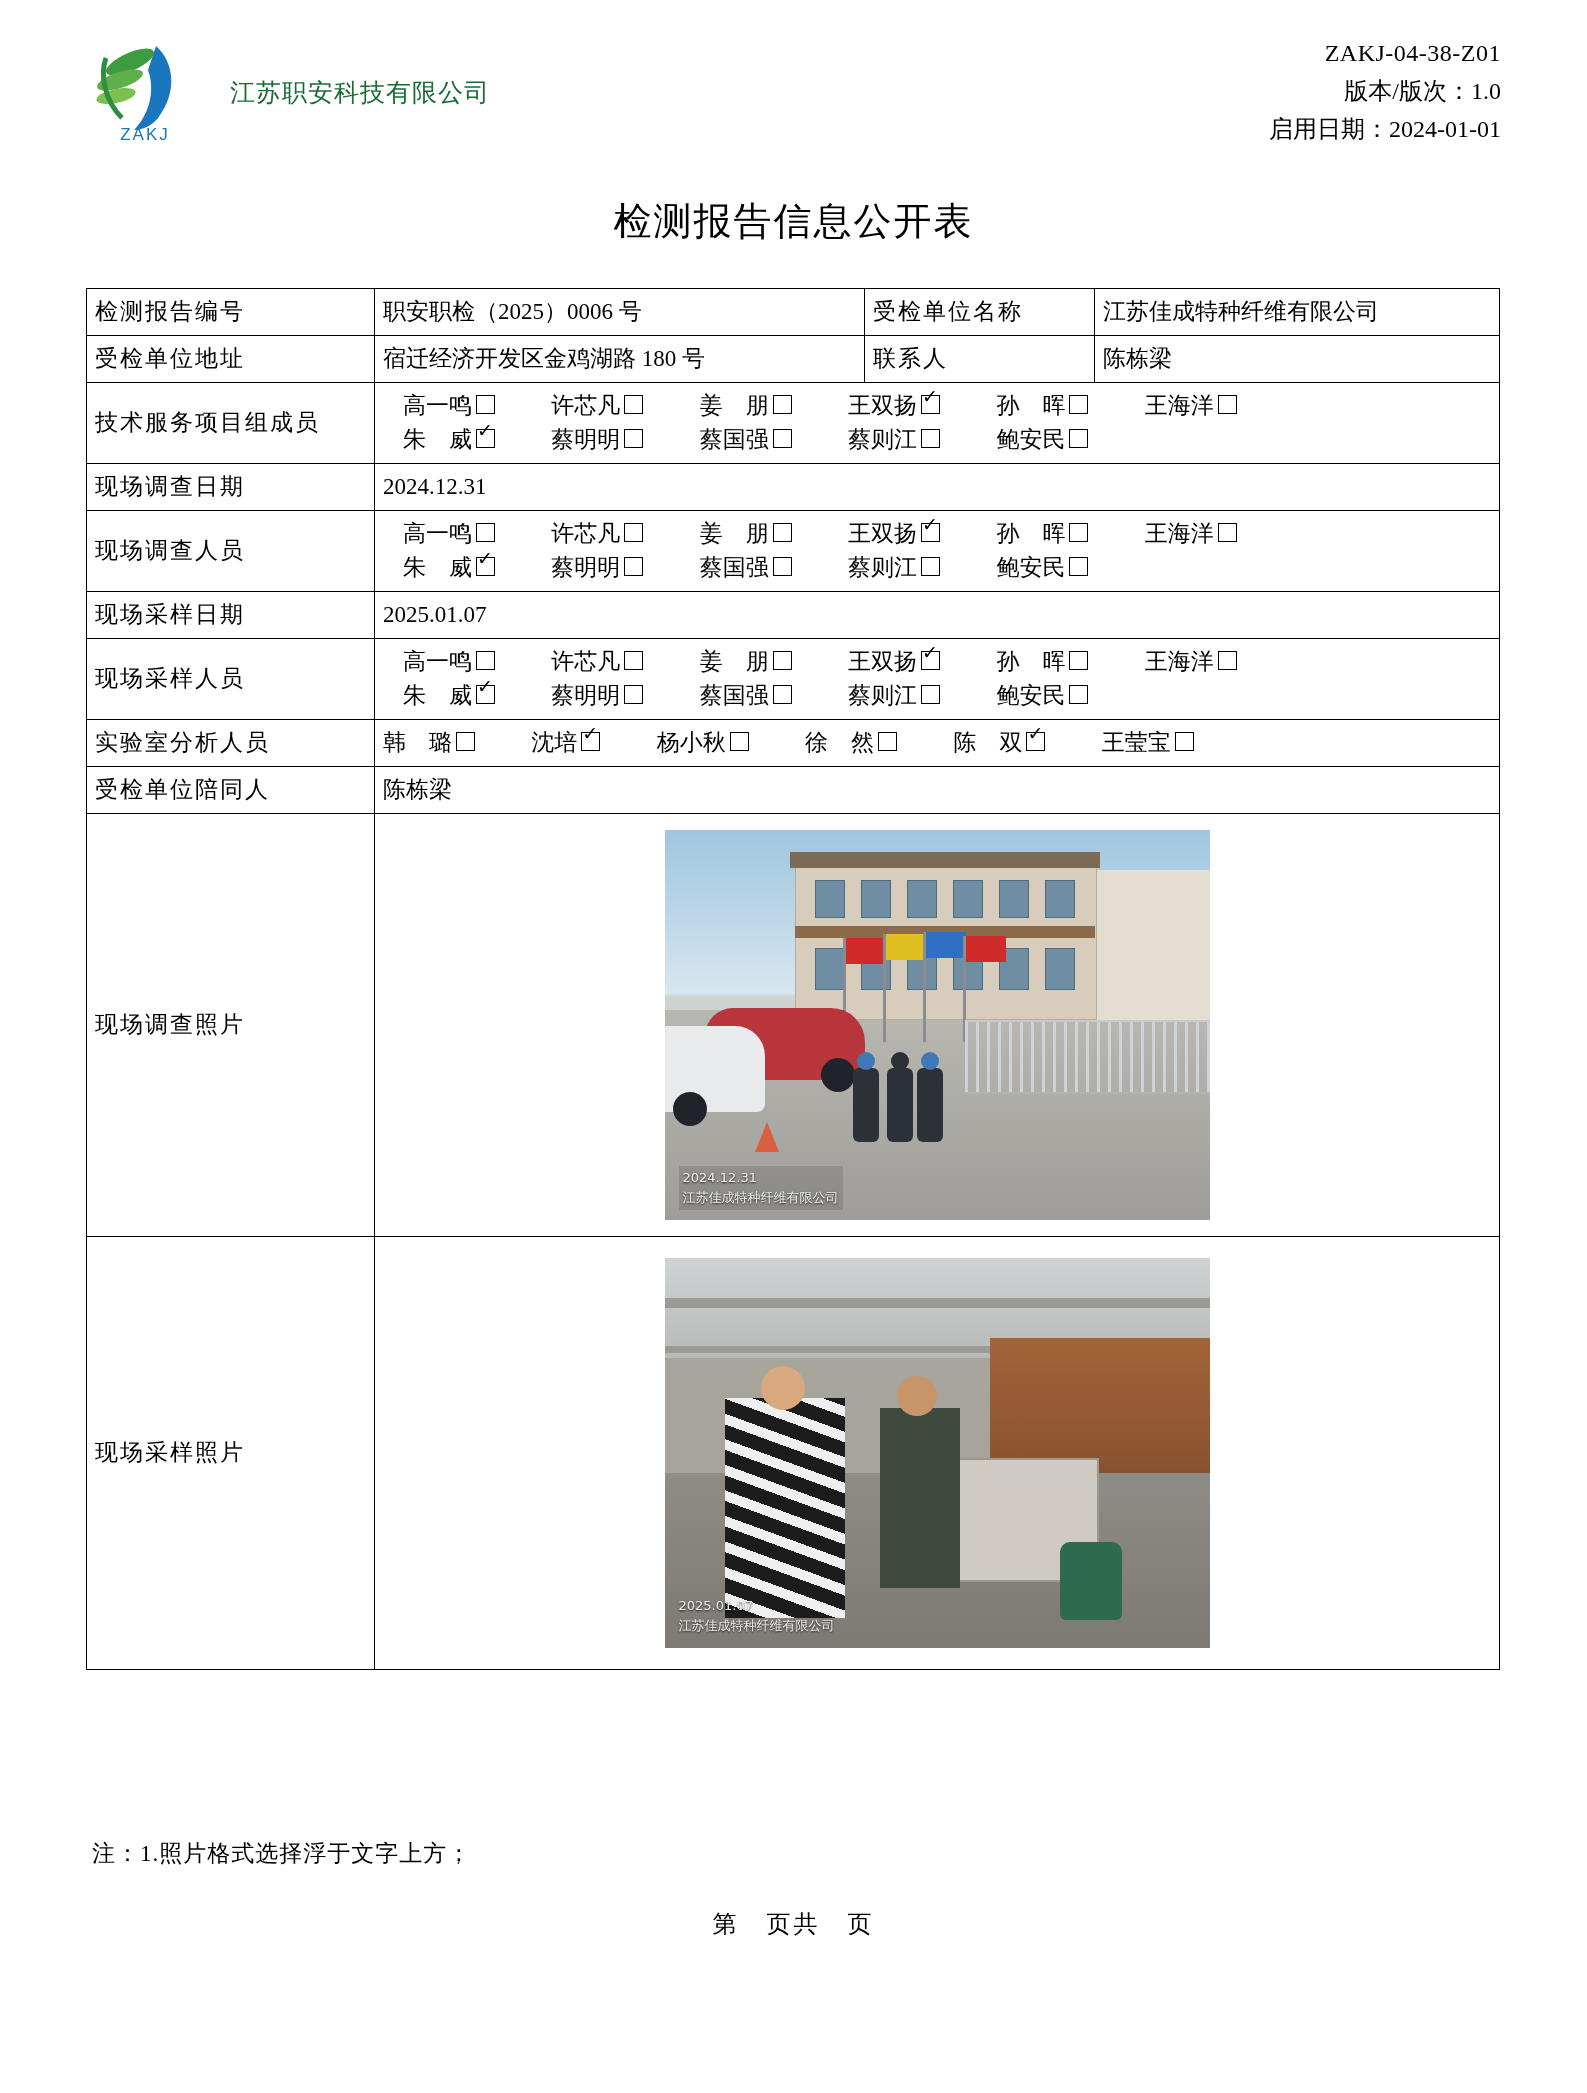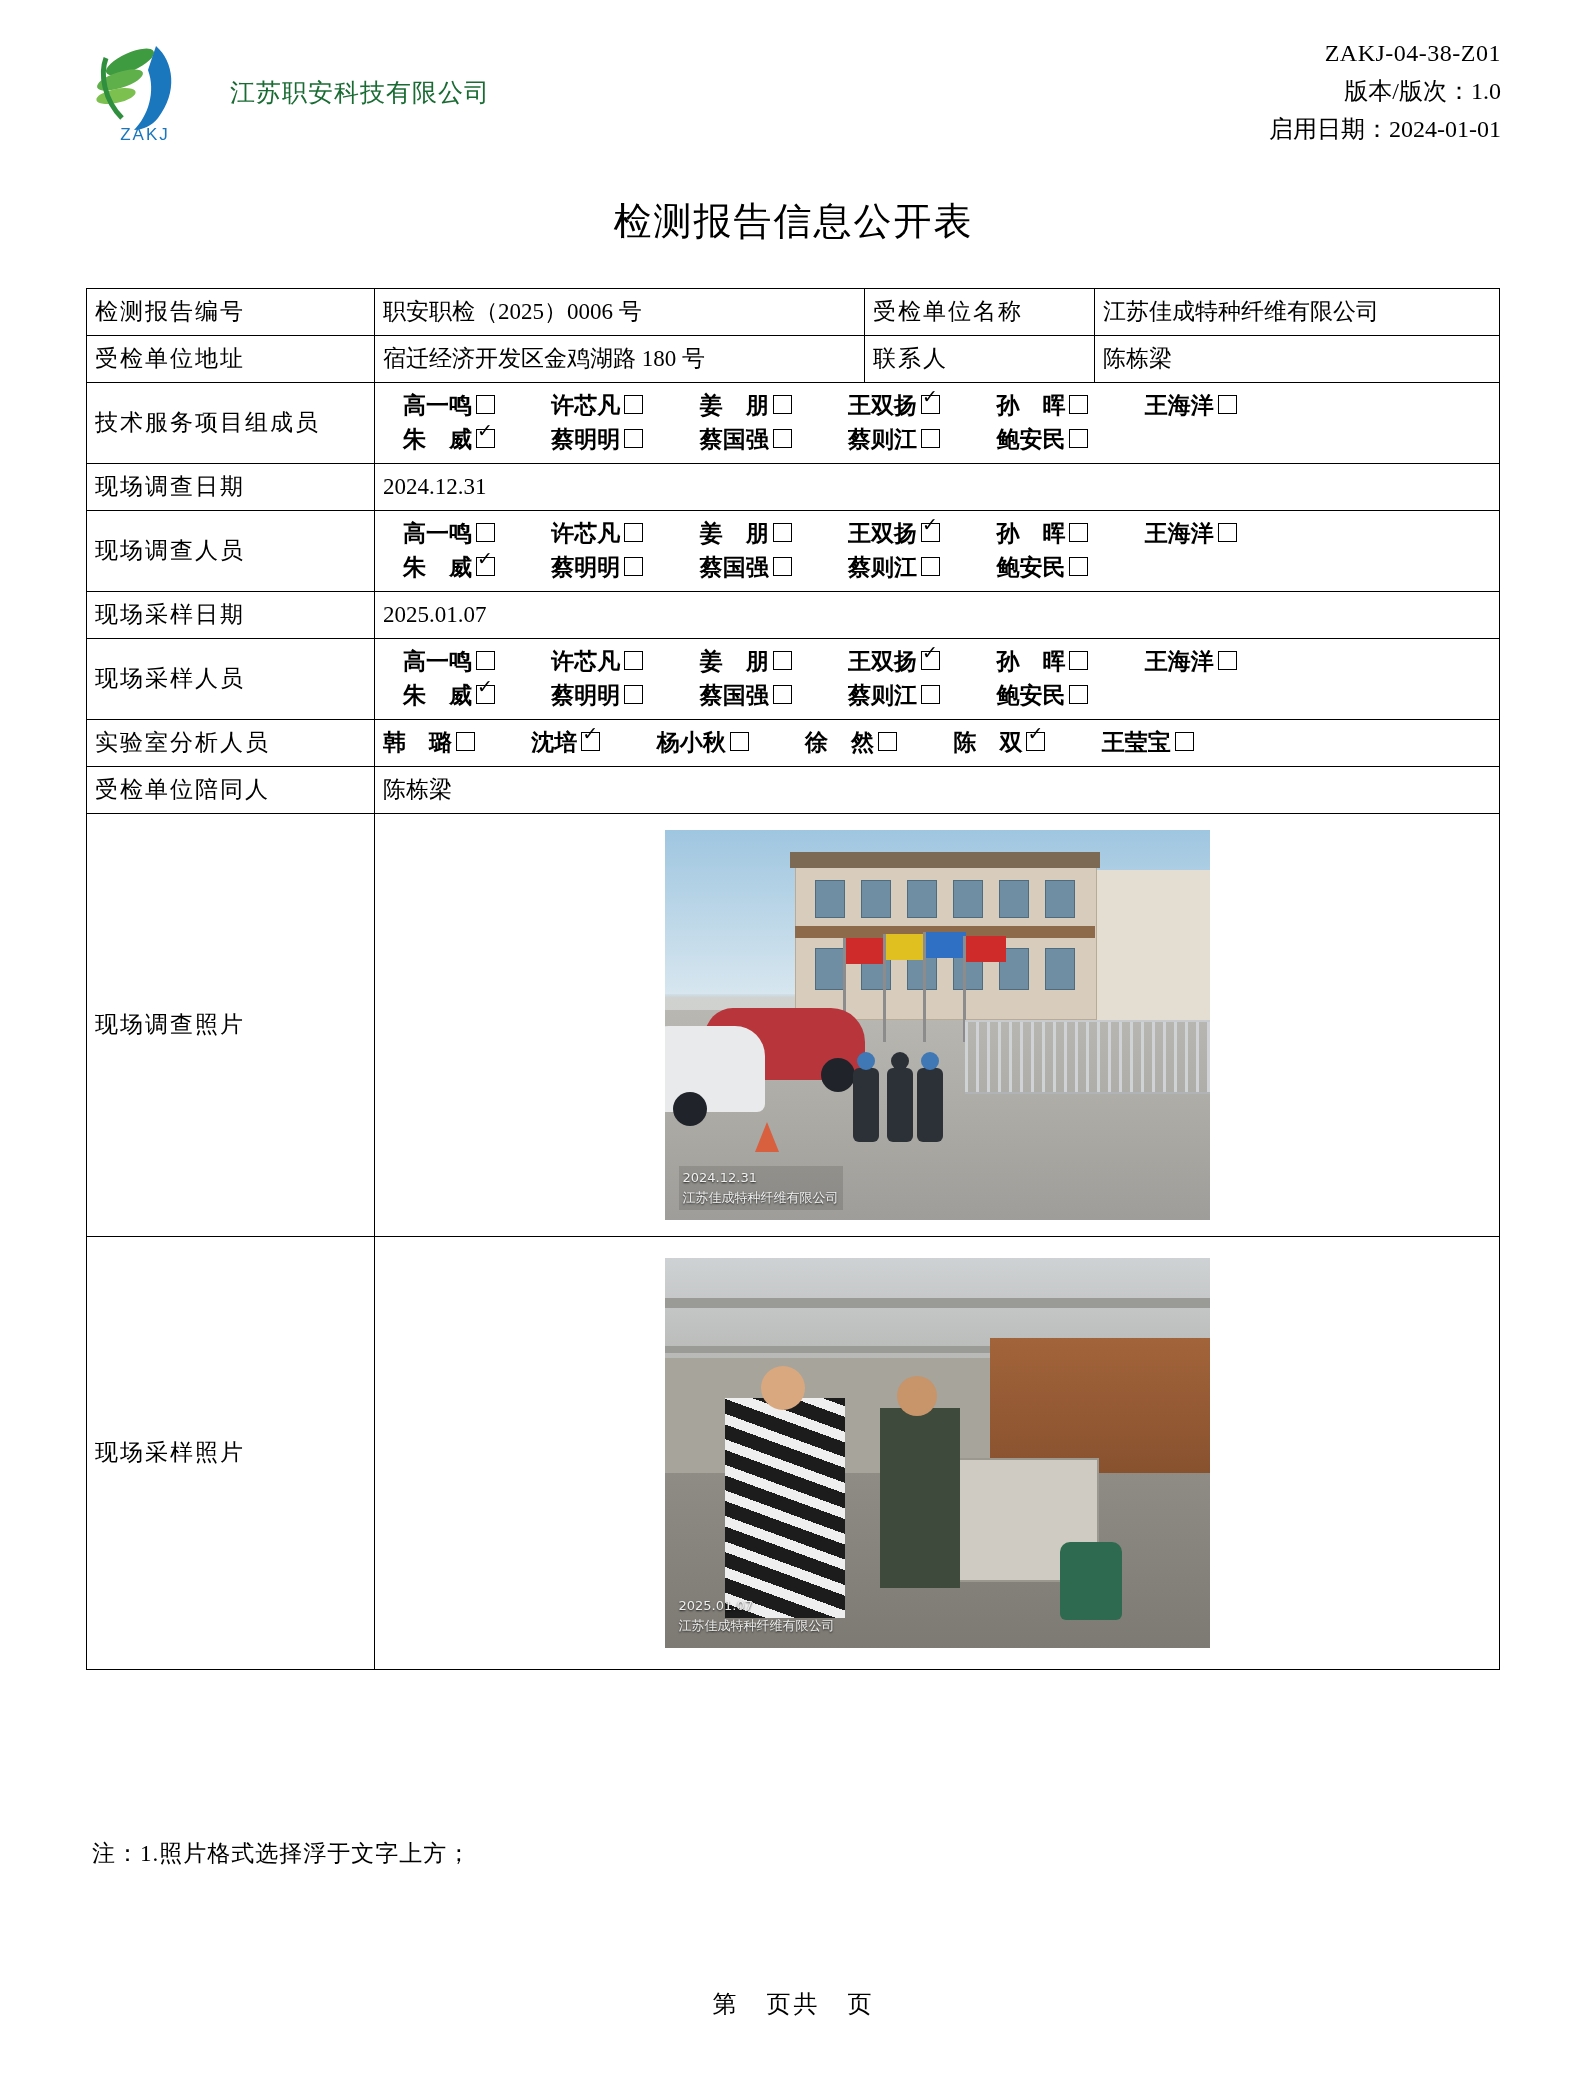--- a/index.html
+++ b/index.html
@@ -98,21 +98,20 @@
     width: 178px;
     letter-spacing: 2px;
   }
   .namerow {
     text-align: left;
     padding-left: 28px !important;
   }
   .nm {
     display: inline-block;
     white-space: nowrap;
-    font-weight: bold;
   }
   .box {
     display: inline-block;
     width: 17px;
     height: 17px;
     border: 1.5px solid #000;
     vertical-align: -1px;
     margin-left: 4px;
     position: relative;
     background: #fff;
@@ -224,21 +223,21 @@
   
   .note {
     position: absolute;
     left: 92px;
     top: 1838px;
     font-size: 23px;
     letter-spacing: 1px;
   }
   .footer {
     position: absolute;
-    top: 1988px;
+    top: 1908px;
     left: 0;
     width: 100%;
     text-align: center;
     font-size: 24px;
     letter-spacing: 3px;
   }
 </style>
 </head>
 <body>
 

